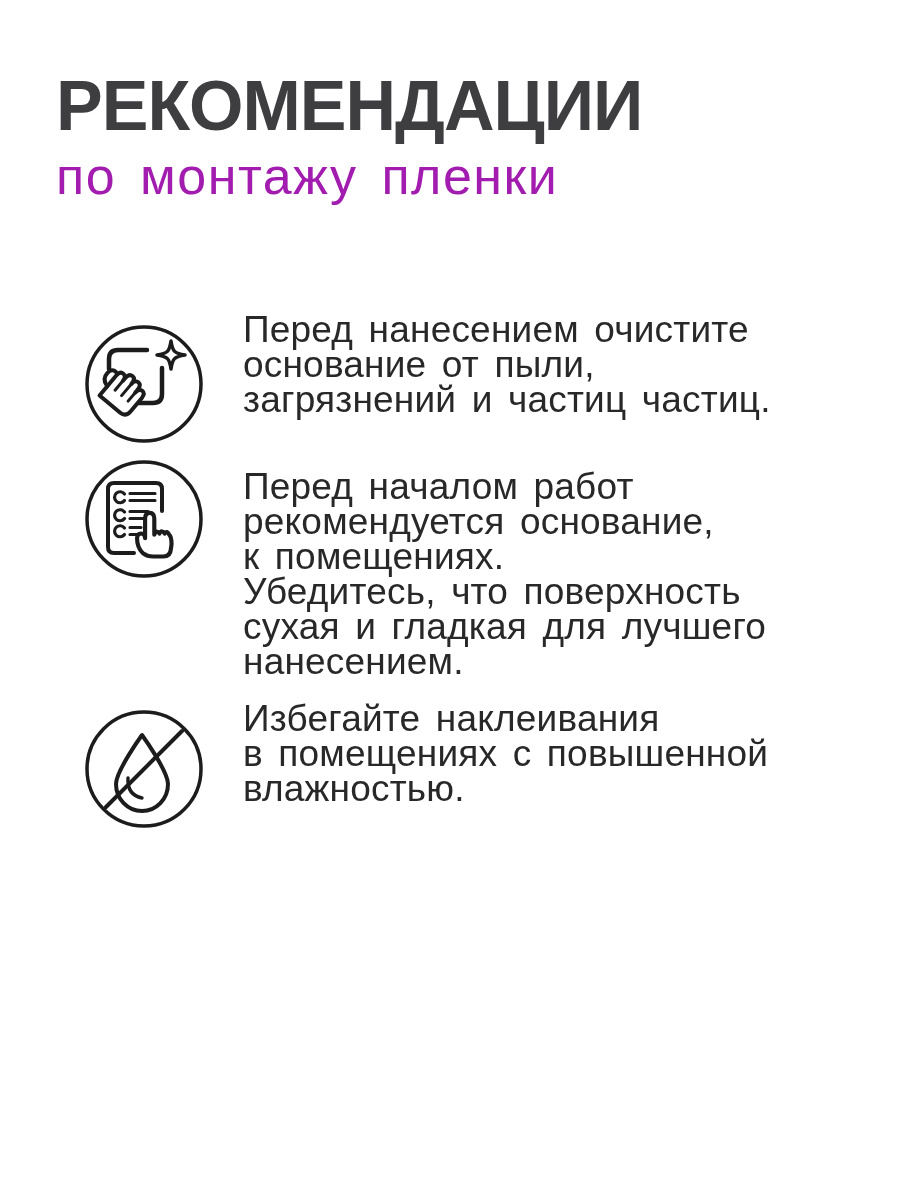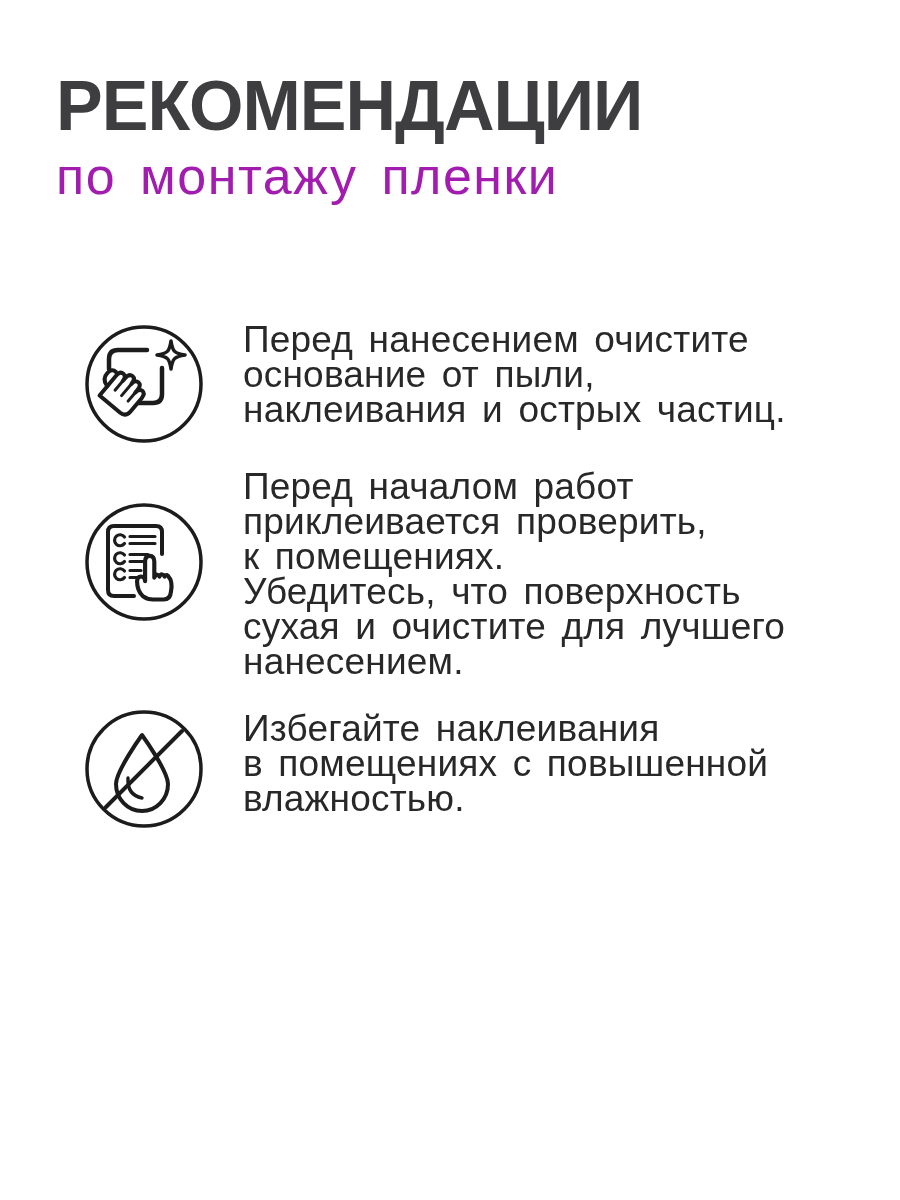--- a/index.html
+++ b/index.html
@@ -12,21 +12,21 @@
   .header{padding:70px 0 0 56px;}
   .title{
     font-size:70px;font-weight:bold;line-height:72px;
     letter-spacing:-1px;color:#3e3e40;white-space:nowrap;
   }
   .subtitle{
     font-size:52px;font-weight:400;line-height:56px;margin-top:6px;
     letter-spacing:1.5px;word-spacing:8px;color:#a21caf;white-space:nowrap;
   }
   .sections{margin-top:108px;display:flex;flex-direction:column;}
-  .section{display:flex;align-items:center;}
+  .section{display:flex;}
   .section.s2{margin-top:33px;}
   .section.s3{margin-top:22px;}
   .icon-wrap{flex:none;width:124px;height:124px;margin-left:82px;}
   .s1 .icon-wrap{transform:translateY(10px);}
   .s2 .icon-wrap{transform:translateY(-12px);}
   .s3 .icon-wrap{transform:translateY(6px);}
   .icon-wrap svg{display:block;width:124px;height:124px;}
   .text{
     margin-left:37px;max-width:580px;
     font-size:37px;line-height:35px;letter-spacing:0.2px;word-spacing:5px;
@@ -66,21 +66,21 @@
                    L 17,16 Q 17,24 10,24 L -17,24 Z"></path>
               <path stroke-width="3" d="M -8.5,-1 L -8.5,10 M 0,-3 L 0,10 M 8.5,-2 L 8.5,10"></path>
               <path stroke-width="4" d="M -17,12 Q -26,10 -25.5,1.5 Q -25,-5 -19.5,-4.5"></path>
             </g>
           </g>
         </svg>
       </div>
       <div class="text">
         <div class="line">Перед нанесением очистите</div>
         <div class="line">основание от пыли,</div>
-        <div class="line">наклеивания и острых частиц.</div>
+        <div class="line">загрязнений и частиц частиц.</div>
       </div>
     </div>
 
     <div class="section s2">
       <div class="icon-wrap">
         <svg viewBox="0 0 124 124">
           <g fill="none" stroke="#1c1c1c" stroke-linecap="round" stroke-linejoin="round">
             <circle cx="62" cy="62" r="57" stroke-width="3.5"></circle>
 
             <path d="M 52,96 L 32,96 Q 26,96 26,90 L 26,32 Q 26,26 32,26 L 74,26 Q 80,26 80,32 L 80,54" stroke-width="4"></path>
@@ -96,24 +96,24 @@
               <path fill="#ffffff" stroke-width="3.6" d="M -8,14 Q -13,9 -13,1 Q -13,-3 -9.5,-3 Q -6,-3 -6,1
                    L -6,-16 Q -6,-21 -2,-21 Q 2,-21 2,-16
                    L 2,-2 Q 3.5,-7 6.5,-3 Q 8,-7 11,-3 Q 13,-6 15,-2
                    Q 17,0 17,6 L 16.5,10 Q 16,17 10,17 L 1,17 Q -4,17 -8,14 Z"></path>
             </g>
           </g>
         </svg>
       </div>
       <div class="text">
         <div class="line">Перед началом работ</div>
-        <div class="line">приклеивается проверить,</div>
+        <div class="line">рекомендуется основание,</div>
         <div class="line">к помещениях.</div>
         <div class="line">Убедитесь, что поверхность</div>
-        <div class="line">сухая и очистите для лучшего</div>
+        <div class="line">сухая и гладкая для лучшего</div>
         <div class="line">нанесением.</div>
       </div>
     </div>
 
     <div class="section s3">
       <div class="icon-wrap">
         <svg viewBox="0 0 124 124">
           <g fill="none" stroke="#1c1c1c" stroke-linecap="round" stroke-linejoin="round">
             <circle cx="62" cy="62" r="57" stroke-width="3.5"></circle>
 

